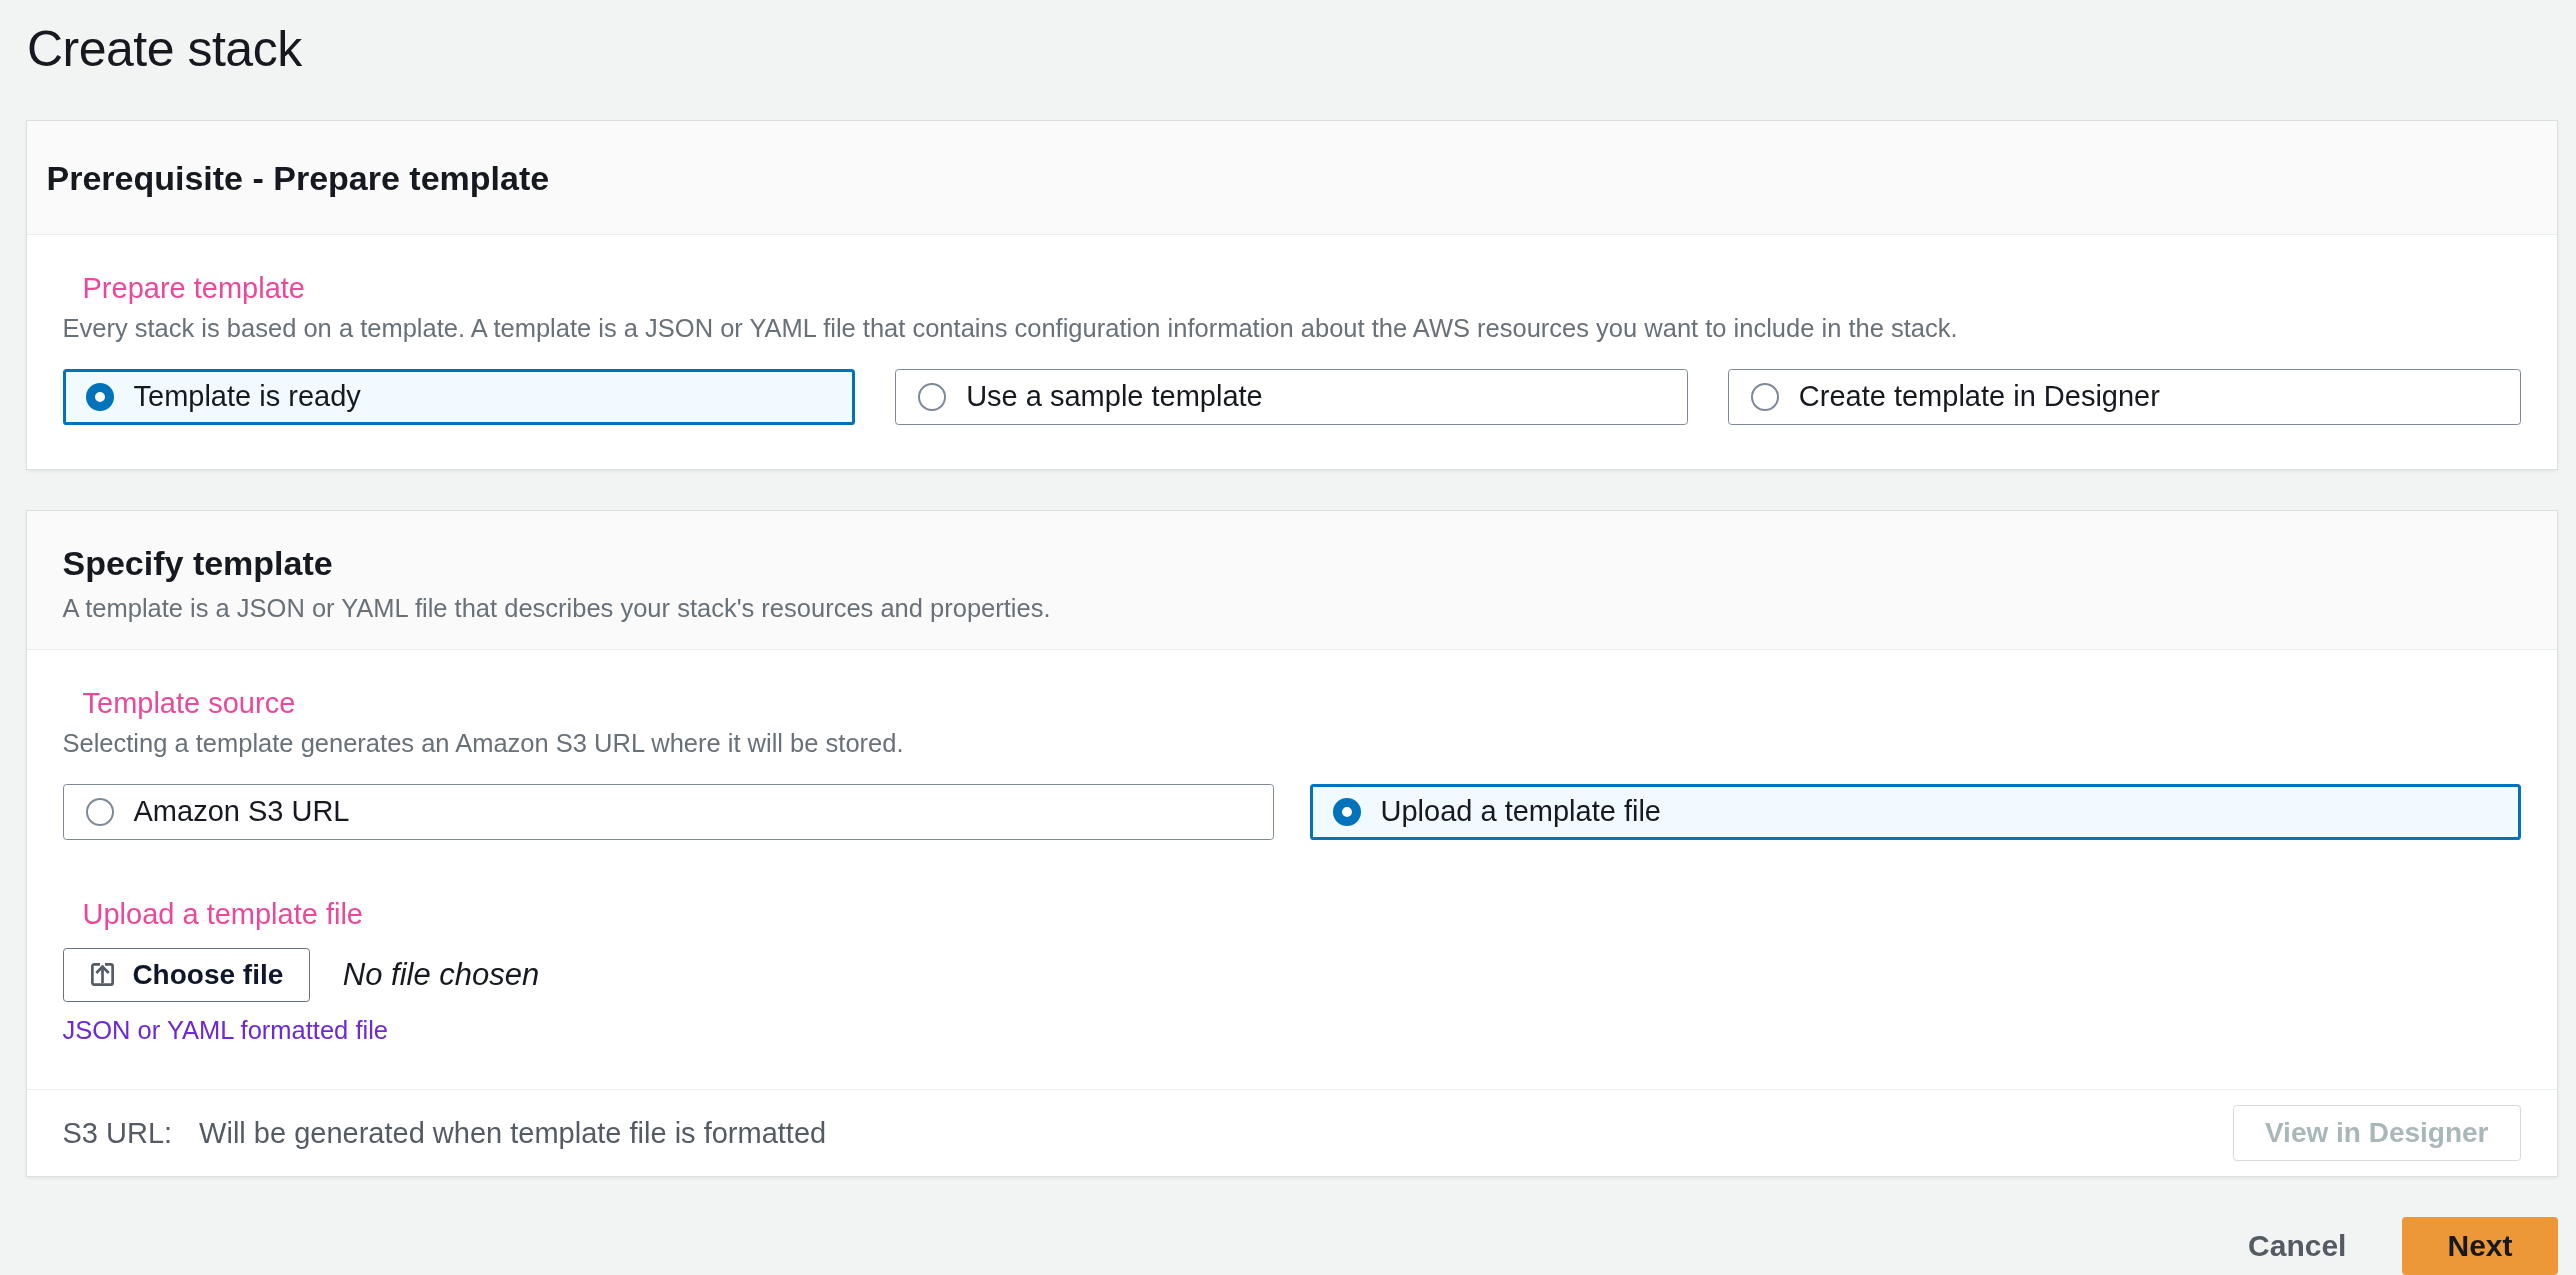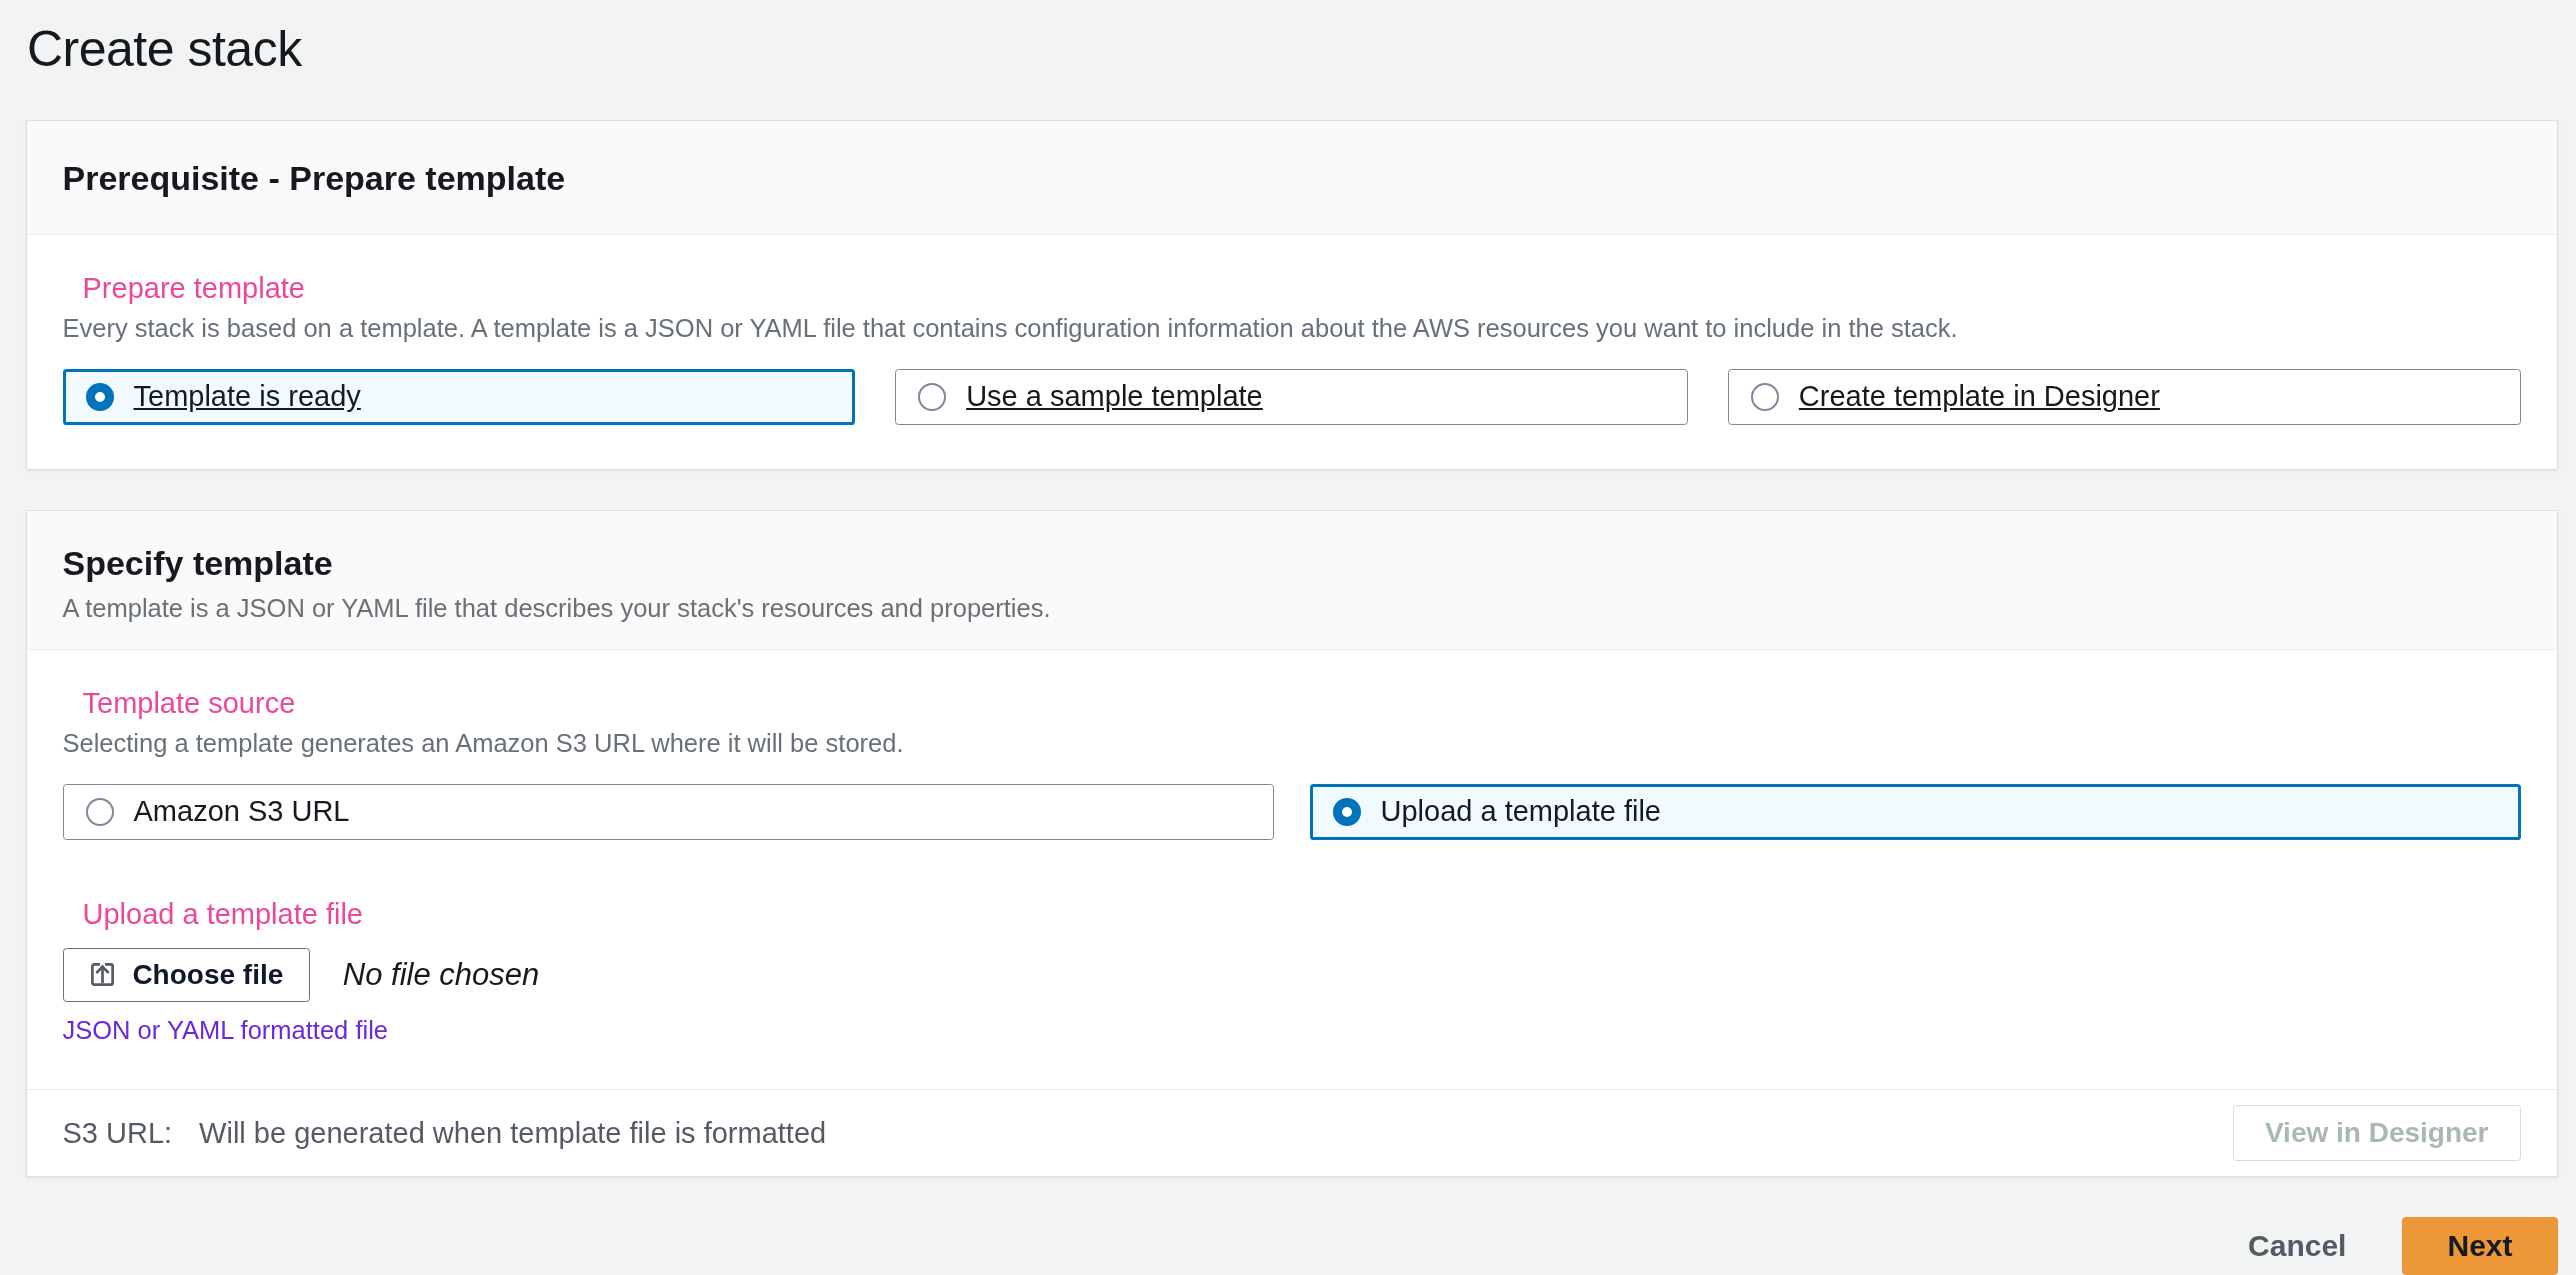--- a/index.html
+++ b/index.html
@@ -27,21 +27,21 @@
     background: #ffffff;
     border: 1.8px solid #d9dedf;
     box-shadow: 0 1.8px 3.6px rgba(0,28,36,0.06);
   }
   .card-prereq { margin-top: 42px; }
   .card-specify { margin-top: 40px; }
 
   .card-header {
     background: #fafafa;
     border-bottom: 1.8px solid #eaeded;
-    padding: 36px 36px 35px 36px;
+    padding: 36px 36px 35px 20px;
   }
   .card-specify .card-header { padding: 31px 36px 25.5px 36px; }
   .card-header h2 {
     font-size: 34px;
     font-weight: 700;
     color: #16191f;
     line-height: 42px;
   }
   .card-header-desc {
     font-size: 25.5px;
@@ -59,21 +59,21 @@
     margin-left: 20px;
   }
   .field-desc {
     font-size: 25.5px;
     color: #687078;
     line-height: 33px;
     margin-top: 5.5px;
   }
 
   .tile-row { display: grid; margin-top: 24px; }
-  .tile-row.cols-3 { grid-template-columns: repeat(3, 1fr); gap: 40px; text-decoration: underline; }
+  .tile-row.cols-3 { grid-template-columns: repeat(3, 1fr); gap: 40px; }
   .tile-row.cols-2 { grid-template-columns: repeat(2, 1fr); gap: 36px; }
 
   .tile {
     height: 56px;
     border: 1.8px solid #7d8998;
     border-radius: 3.6px;
     background: #ffffff;
     display: flex;
     align-items: center;
     padding: 0 22px;

